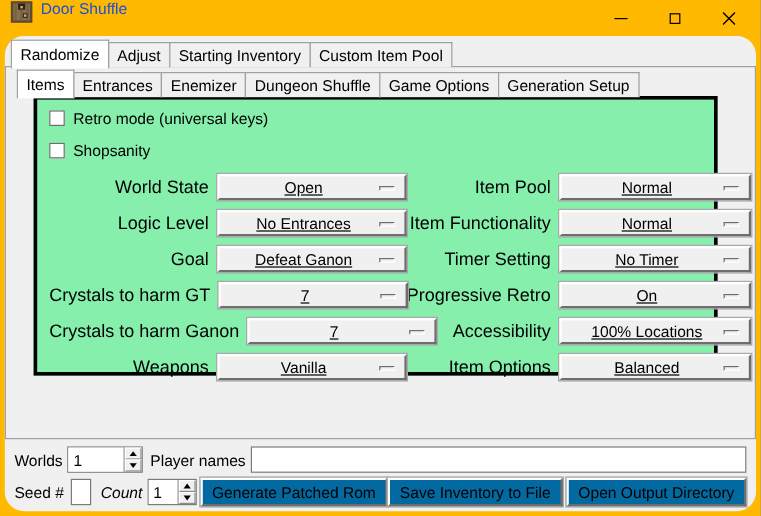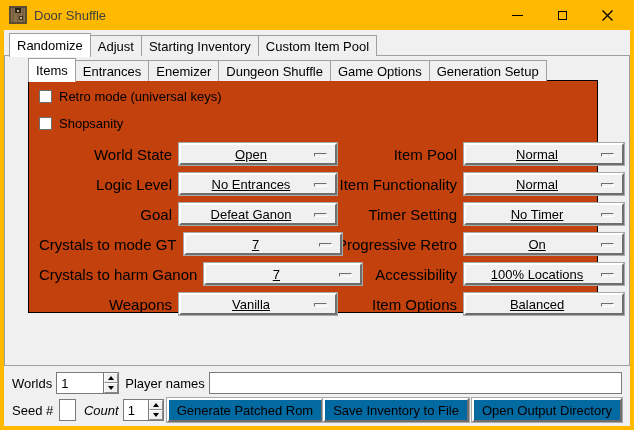--- a/index.html
+++ b/index.html
@@ -2,44 +2,44 @@
 <html><head>
 <meta charset="utf-8">
 <style>
   html,body{margin:0;padding:0;background:#888;}
   *{box-sizing:border-box;font-family:"Liberation Sans","DejaVu Sans",sans-serif;}
   .window{
     width:634px;height:430px;background:#ffb900;
     padding:0 4px 4px 4px;position:relative;overflow:hidden;
   }
   
-  .titlebar{height:30px;display:flex;align-items:center;color:#404040;}
+  .titlebar{height:30px;display:flex;align-items:flex-start;color:#1d4ed8;}
   .titlebar .app-icon{width:20px;height:20px;margin:0 6px 0 4px;flex:0 0 auto;}
   .titlebar .title{font-size:13px;flex:1 1 auto;}
   .win-controls{display:flex;align-items:stretch;height:30px;}
   .win-btn{width:45px;display:flex;align-items:center;justify-content:center;cursor:default;}
   .glyph-min{width:11px;height:1px;background:#000;}
   .glyph-max{width:9px;height:9px;border:1px solid #000;}
   
-  .content{background:#f0f0f0;height:396px;position:relative;display:flex;flex-direction:column;}
+  .content{background:#f0f0f0;height:396px;position:relative;display:flex;flex-direction:column;border-radius:16px;}
   .tabstrip{display:flex;align-items:flex-end;position:relative;z-index:2;}
   .tabstrip.outer{padding-left:5px;margin-top:3px;}
-  .tabstrip.inner{padding-left:23px;margin-top:2px;}
+  .tabstrip.inner{padding-left:9px;margin-top:2px;}
   .tab{
     font-size:13px;padding:3px 7px 3px 7px;background:#f0f0f0;
     border:1px solid #9f9f9f;border-bottom:none;margin-right:-1px;height:21px;
     display:flex;align-items:center;white-space:nowrap;
   }
   .tab.active{background:#fff;height:24px;margin-bottom:-1px;padding-bottom:4px;z-index:3;position:relative;}
   .pane-outer{
     border:1px solid #9f9f9f;background:#f0f0f0;height:314px;margin-top:-1px;
     position:relative;z-index:1;
   }
   .panel-items{
-    border:1px solid #000000;background:#c2410c;
+    border:3px solid #000000;background:#86efac;
     margin-left:23px;margin-top:-1px;width:570px;height:233px;
     padding:8px 2px 0 10px;position:relative;z-index:1;
   }
   
   .check-row{display:flex;align-items:center;height:14px;margin-bottom:13px;}
   .checkbox{width:13px;height:13px;background:#fff;border:1px solid #6e6e6e;margin-right:7px;flex:0 0 auto;}
   .check-label{font-size:13px;}
   
   .options{display:flex;margin-top:12px;}
   .col-left{width:298px;}
@@ -165,21 +165,21 @@
               </div>
             </div>
             <div class="opt-row">
               <span class="opt-label">Goal</span>
               <div class="dd w158">
                 <span class="dd-text">Defeat Ganon</span>
                 <span class="dd-ind"></span>
               </div>
             </div>
             <div class="opt-row">
-              <span class="opt-label">Crystals to mode GT</span>
+              <span class="opt-label">Crystals to harm GT</span>
               <div class="dd w158">
                 <span class="dd-text">7</span>
                 <span class="dd-ind"></span>
               </div>
             </div>
             <div class="opt-row">
               <span class="opt-label">Crystals to harm Ganon</span>
               <div class="dd w158">
                 <span class="dd-text">7</span>
                 <span class="dd-ind"></span>

